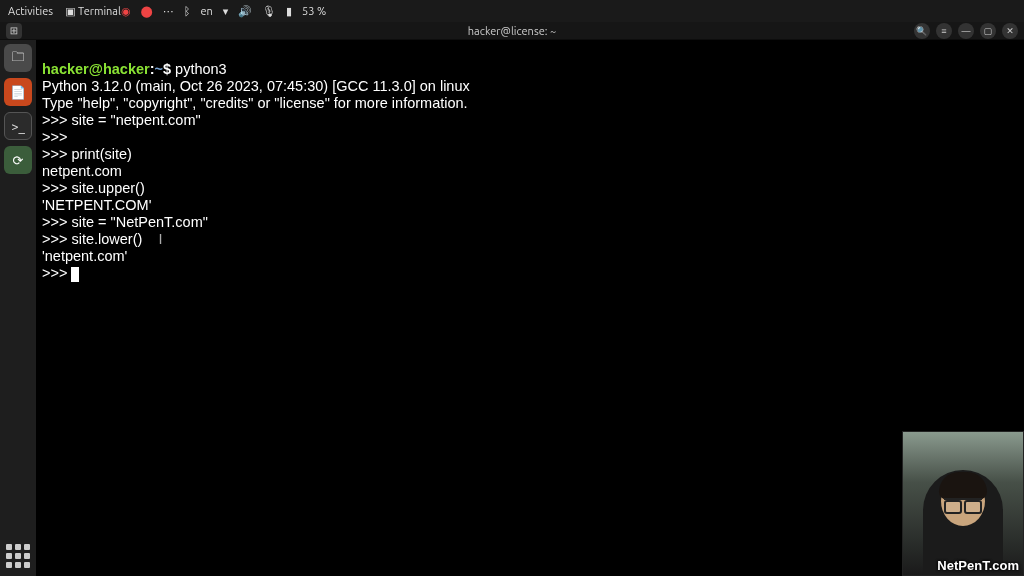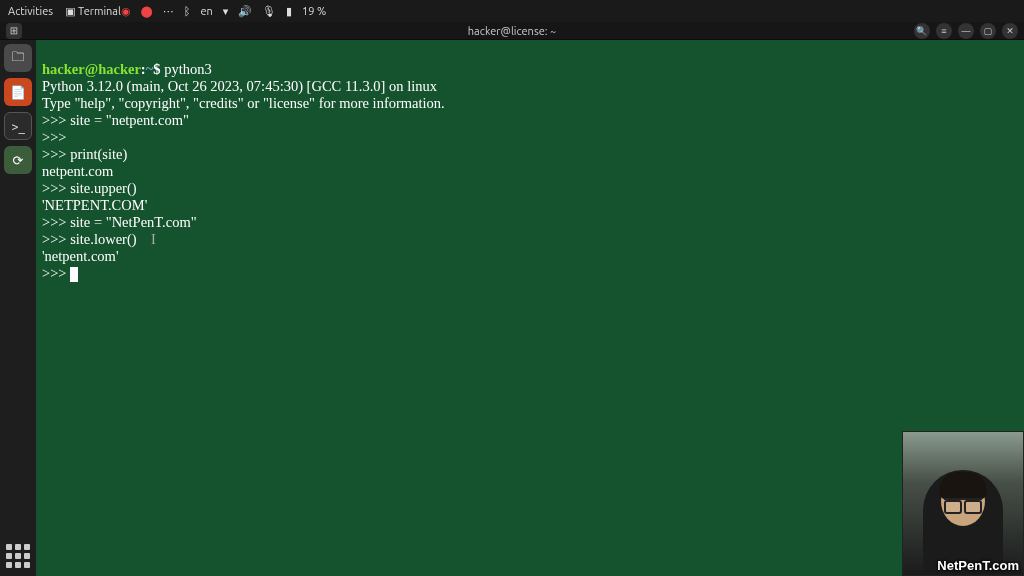--- a/index.html
+++ b/index.html
@@ -77,22 +77,22 @@
     width:24px;height:24px;
     display:grid;grid-template-columns:repeat(3,1fr);grid-template-rows:repeat(3,1fr);
     gap:3px;
   }
   .apps-grid div { background:#ccc; border-radius:1px; }
 
   
   .terminal-body {
     position: absolute;
     left: 36px; right: 0; top: 40px; bottom: 0;
-    background: #14532d;
-    font-family: Liberation Serif, serif;
+    background: #000000;
+    font-family: Liberation Sans, sans-serif;
     font-size: 14.5px;
     line-height: 17px;
     padding: 4px 6px;
     color: #fff;
     white-space: pre;
   }
   .prompt-user { color:#8ae234; font-weight:bold;}
   .prompt-colon { color:#fff; font-weight:bold;}
   .prompt-path { color:#729fcf; font-weight:bold;}
   .prompt-dollar { color:#fff; font-weight:bold;}
@@ -154,21 +154,21 @@
   <div class="top-right">
     <span style="color:#e44;">◉</span>
     <span style="color:#e44;">⬤</span>
     <span>⋯</span>
     <span>ᛒ</span>
     <span>en</span>
     <span>▾</span>
     <span>🔊</span>
     <span>🎙</span>
     <span>▮</span>
-    <span>19 %</span>
+    <span>53 %</span>
   </div>
 </div>
 
 <div class="titlebar">
   <div class="titlebar-left">
     <div class="newtab-btn">⊞</div>
   </div>
   <div class="titlebar-center">hacker@license: ~</div>
   <div class="titlebar-right">
     <div class="win-btn">🔍</div>

